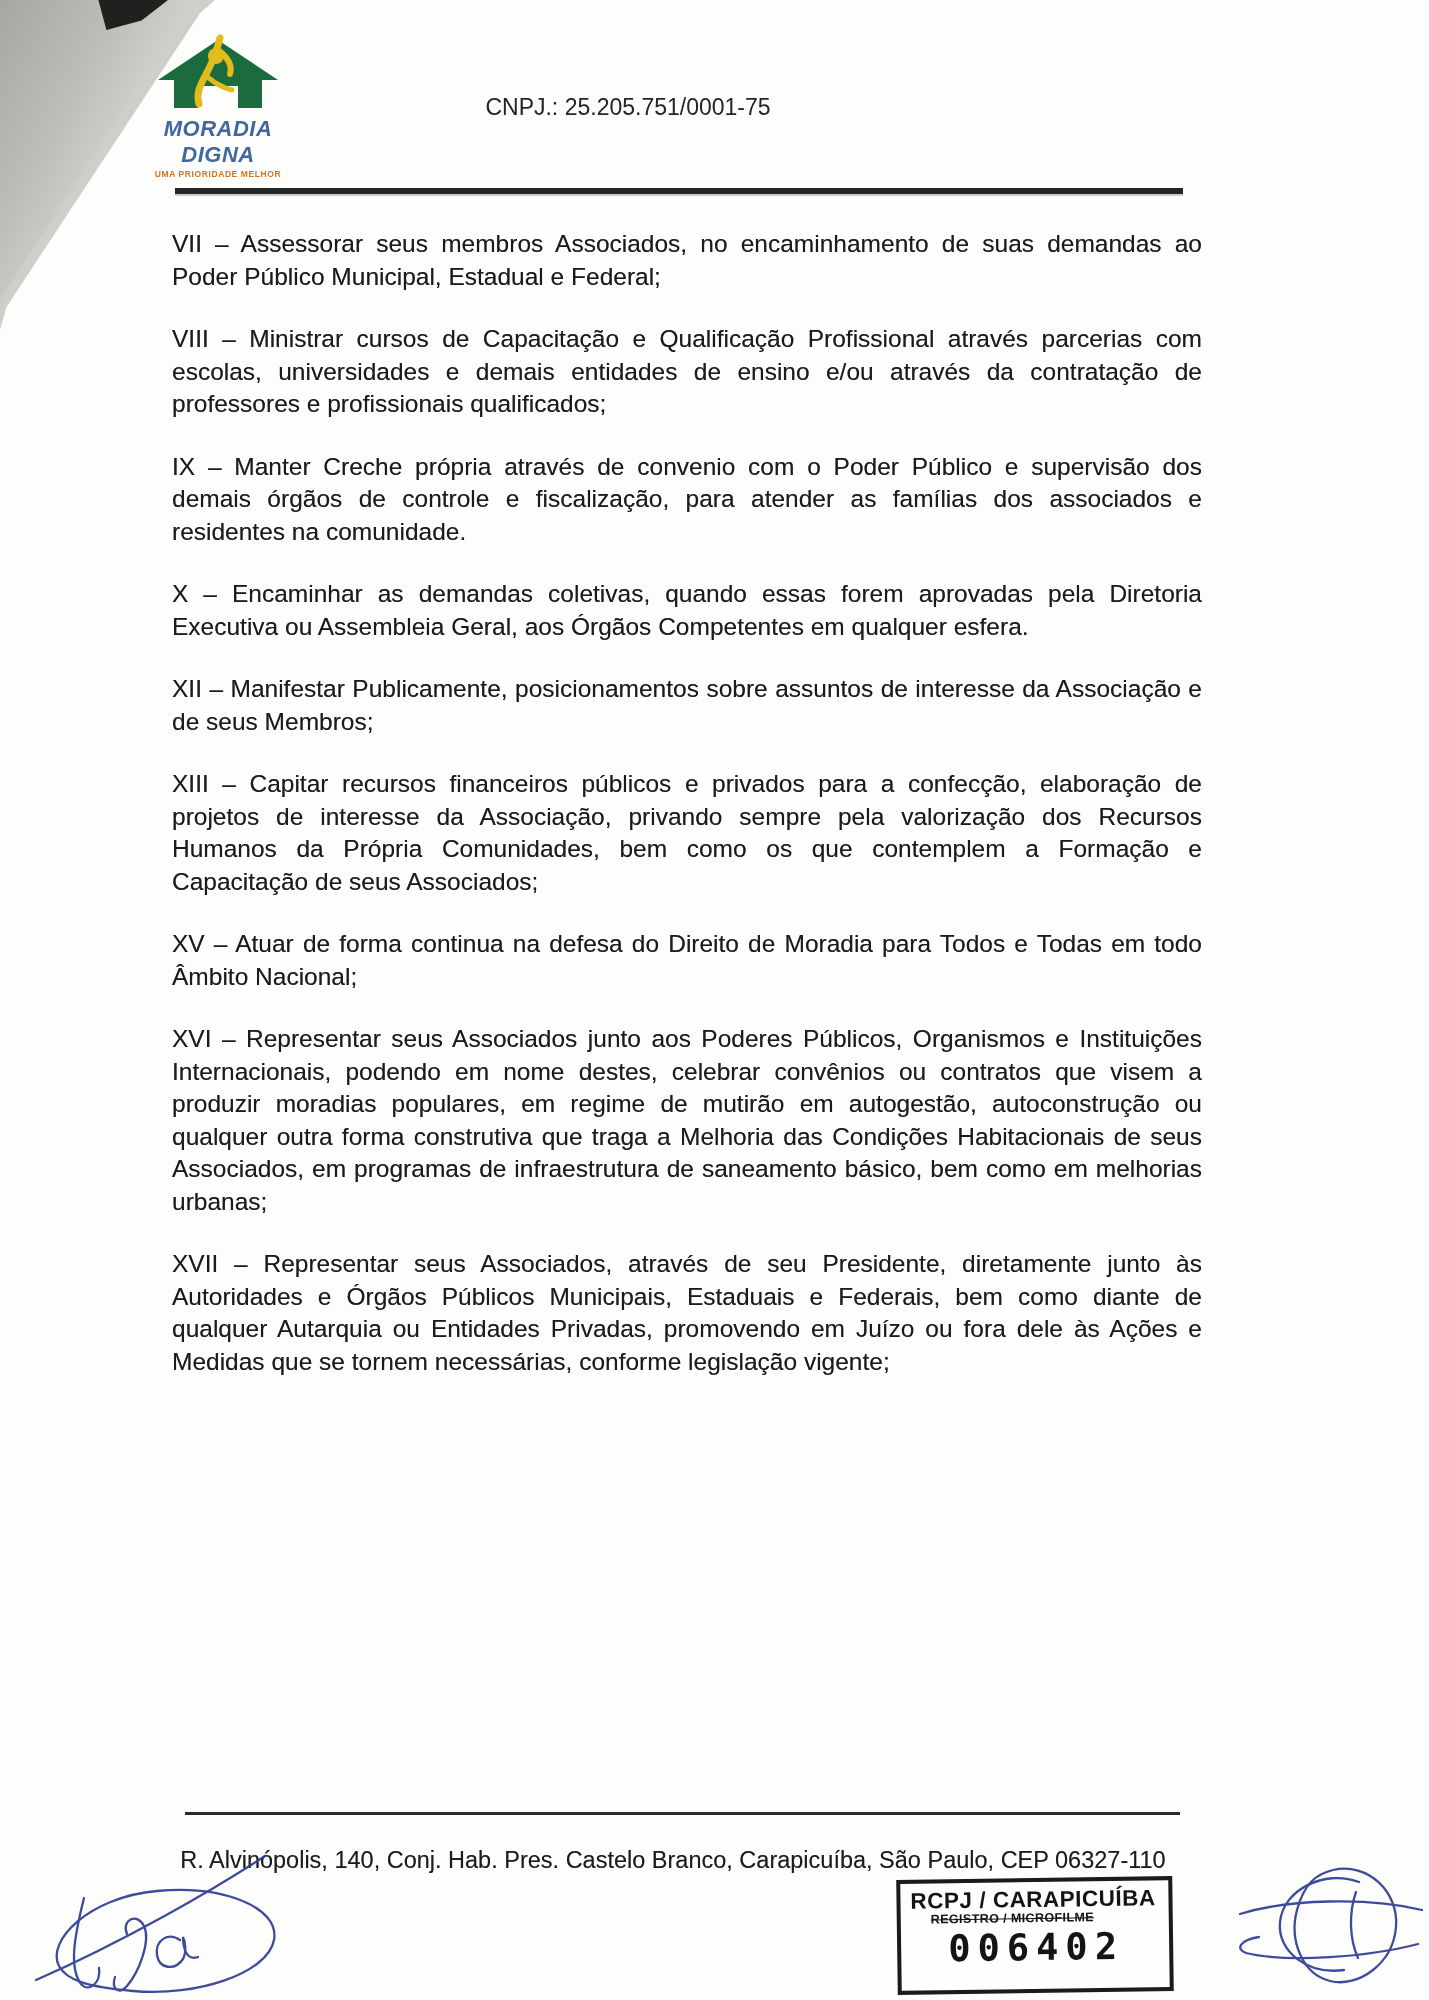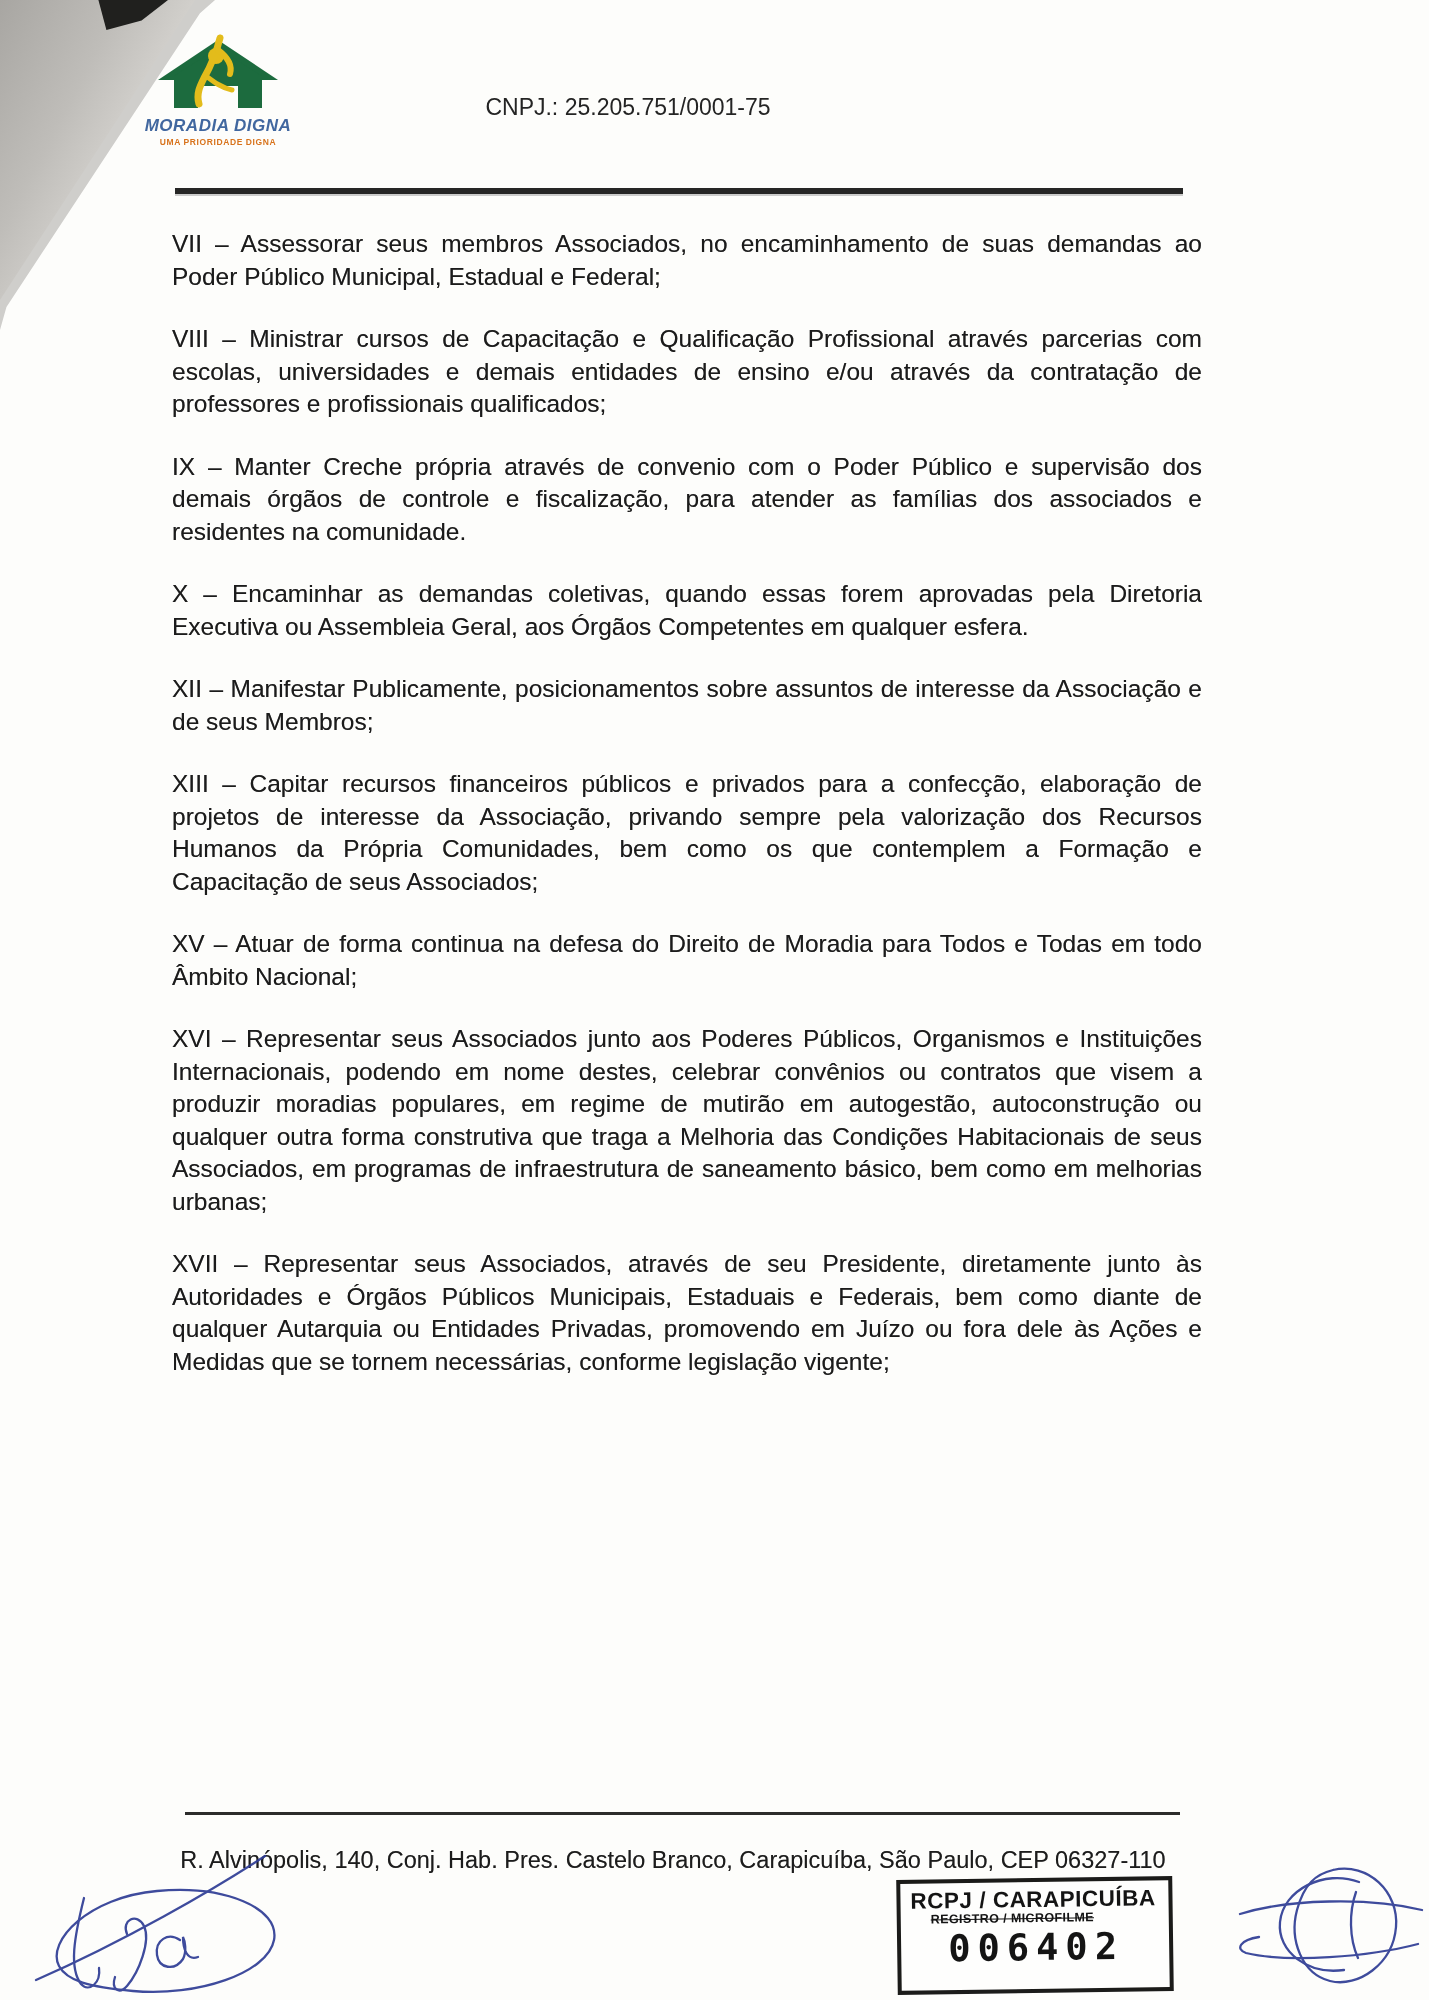--- a/index.html
+++ b/index.html
@@ -20,21 +20,21 @@
     background:rgba(120,118,114,.35);
   }
   .fold-black{
     position:absolute;left:92px;top:0;width:80px;height:30px;
     clip-path:polygon(8% 0,95% 0,62% 68%,18% 100%);
     background:#20201e;
   }
   
   .logo{position:absolute;left:138px;top:34px;width:160px;text-align:center;}
   .logo svg{display:block;margin:0 auto;}
-  .brand{font-size:17px;font-weight:bold;font-style:italic;letter-spacing:.5px;color:#41679f;margin-top:2px;}
+  .brand{font-size:22px;font-weight:bold;font-style:italic;letter-spacing:.5px;color:#41679f;margin-top:2px;}
   .tagline{font-size:8.5px;font-weight:bold;color:#d8731c;letter-spacing:.6px;margin-top:1px;}
   .header-text{position:absolute;left:268px;top:86px;width:720px;text-align:center;}
   .doc-title{font-size:30px;font-weight:bold;letter-spacing:.2px;color:#1d1d1d;text-shadow:0 0 .5px rgba(0,0,0,.5);}
   .doc-cnpj{font-size:23px;font-weight:400;color:#242424;margin-top:8px;}
   .head-rule{
     position:absolute;left:175px;top:188px;width:1008px;height:6px;
     background:#262625;box-shadow:0 2px 0 rgba(60,60,60,.25);
   }
   
   .body{position:absolute;left:172px;top:204px;width:1030px;}
@@ -78,21 +78,21 @@
         <polygon points="4,46 64,6 124,46 108,46 64,17 20,46" fill="#1c6b3e"></polygon>
         <polygon points="20,42 64,14 108,42 108,74 84,74 84,52 44,52 44,74 20,74" fill="#1c6b3e"></polygon>
         <rect x="44" y="52" width="40" height="22" fill="#fdfdfb"></rect>
         <circle cx="62" cy="22" r="8" fill="#e3bc1b"></circle>
         <path d="M66 4 C63 16,58 30,50 44 C46 52,42 60,45 70" stroke="#e3bc1b" stroke-width="7" fill="none" stroke-linecap="round"></path>
         <path d="M64 16 C72 22,79 30,76 40" stroke="#e3bc1b" stroke-width="6" fill="none" stroke-linecap="round"></path>
         <path d="M52 42 C60 48,68 54,78 56" stroke="#e3bc1b" stroke-width="5" fill="none" stroke-linecap="round"></path>
       </svg>
     </span>
     <div class="brand">MORADIA DIGNA</div>
-    <div class="tagline">UMA PRIORIDADE DIGNA</div>
+    <div class="tagline">UMA PRIORIDADE MELHOR</div>
   </div>
 
   <div class="header-text">
     <div class="doc-cnpj">CNPJ.: 25.205.751/0001-75</div>
   </div>
 
   <div class="head-rule"></div>
 
   <div class="body">
     <p>VII – Assessorar seus membros Associados, no encaminhamento de suas demandas ao Poder Público Municipal, Estadual e Federal;</p>

